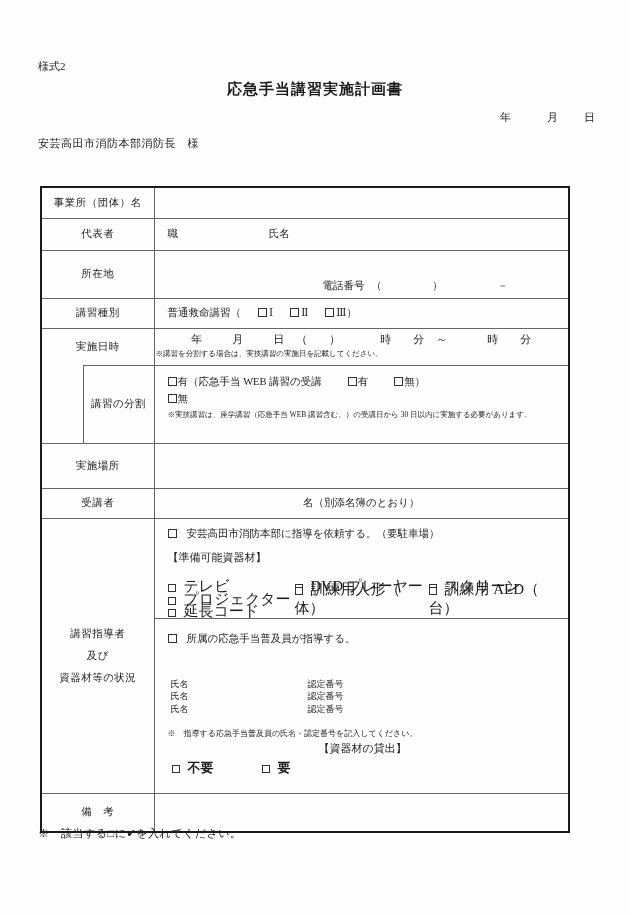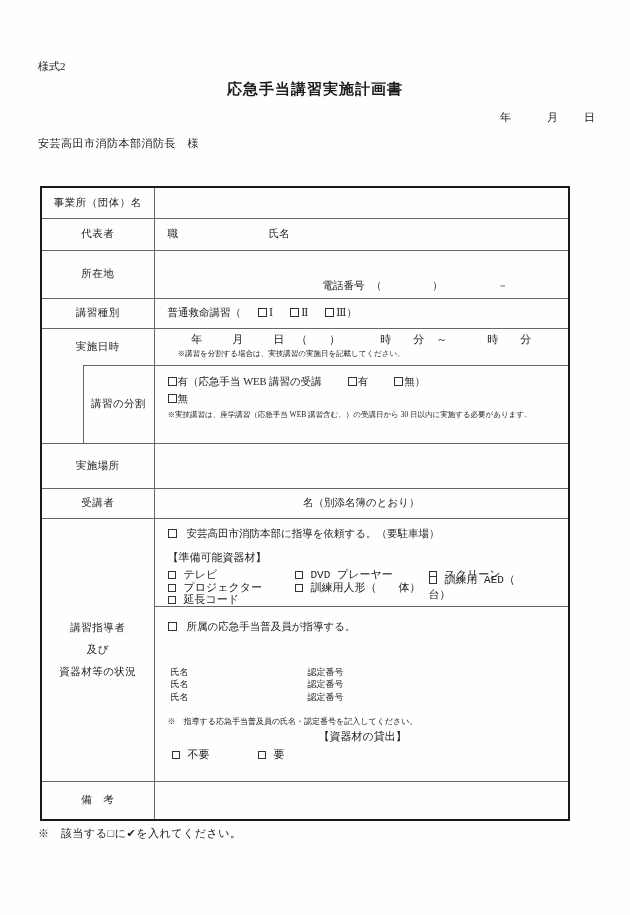--- a/index.html
+++ b/index.html
@@ -54,52 +54,52 @@
 
   
   td.dt-cell { vertical-align: top; padding-top: 3px; }
   .dt-line { display: flex; justify-content: center; font-size: 11px; }
   .dt-line span { margin-left: 30px; }
   .dt-line span:first-child { margin-left: 0; }
   .dt-line .g-sm { margin-left: 12px; }
   .dt-line .g-md { margin-left: 22px; }
   .dt-line .g-lg { margin-left: 40px; }
   .small-note { font-size: 7.5px; color: #222; line-height: 1.5; }
-  .dt-note { padding-left: 23px; margin-top: 1px; }
+  .dt-note { padding-left: 1px; margin-top: 1px; }
 
   
   td.split-cell { vertical-align: top; padding: 9px 12px 0 13px; }
   .split-line1 { margin-bottom: 3px; white-space: nowrap; }
   .split-line1 .cb { margin-right: 1px; }
   .split-inline-opt { margin-left: 26px; }
   .split-line2 { margin-bottom: 3px; }
   .split-line2 .cb { margin-right: 1px; }
 
   
   td.att-cell { text-align: center; }
 
   
   td.instr-label { line-height: 2.05; }
   td.req-cell { vertical-align: top; padding: 8px 10px 0 13px; }
   .req-line1 .cb { margin-right: 10px; }
   .equip-header { margin-top: 9px; font-size: 11px; }
   .equip-grid { display: grid; grid-template-columns: 127px 134px 1fr;
-                grid-auto-rows: 12.5px; align-items: center; margin-top: 4px;
-                font-size: 11px; font-family: Liberation Mono, monospace; }
+                grid-auto-rows: 12.5px; align-items: center; margin-top: 16px;
+                font-size: 15px; }
   .equip-item .cb { margin-right: 8px; }
 
   td.own-cell { vertical-align: top; padding: 13px 10px 0 13px; }
   .own-line1 .cb { margin-right: 10px; }
   .names-block { margin-top: 32px; font-size: 9px; }
   .name-row { display: flex; height: 12.5px; align-items: center; padding-left: 3px; }
   .name-row .n-label { width: 137px; }
   .name-row .n-fill { flex: 1; }
   .own-note { margin-top: 12px; font-size: 8px; }
   .lend-header { margin-top: 2px; font-size: 11px; text-align: center; }
-  .lend-line { margin-top: 3px; padding-left: 4px; font-size: 11px; }
+  .lend-line { margin-top: 3px; padding-left: 4px; font-size: 13px; font-weight: bold; }
   .lend-line .cb { margin-right: 8px; }
   .lend-yes-wrap { margin-left: 48px; }
 
   .footer-note { position: absolute; left: 38px; top: 826px; font-size: 11px; letter-spacing: 0.5px; }
 </style>
 </head>
 <body>
 
 <div class="page">
 

